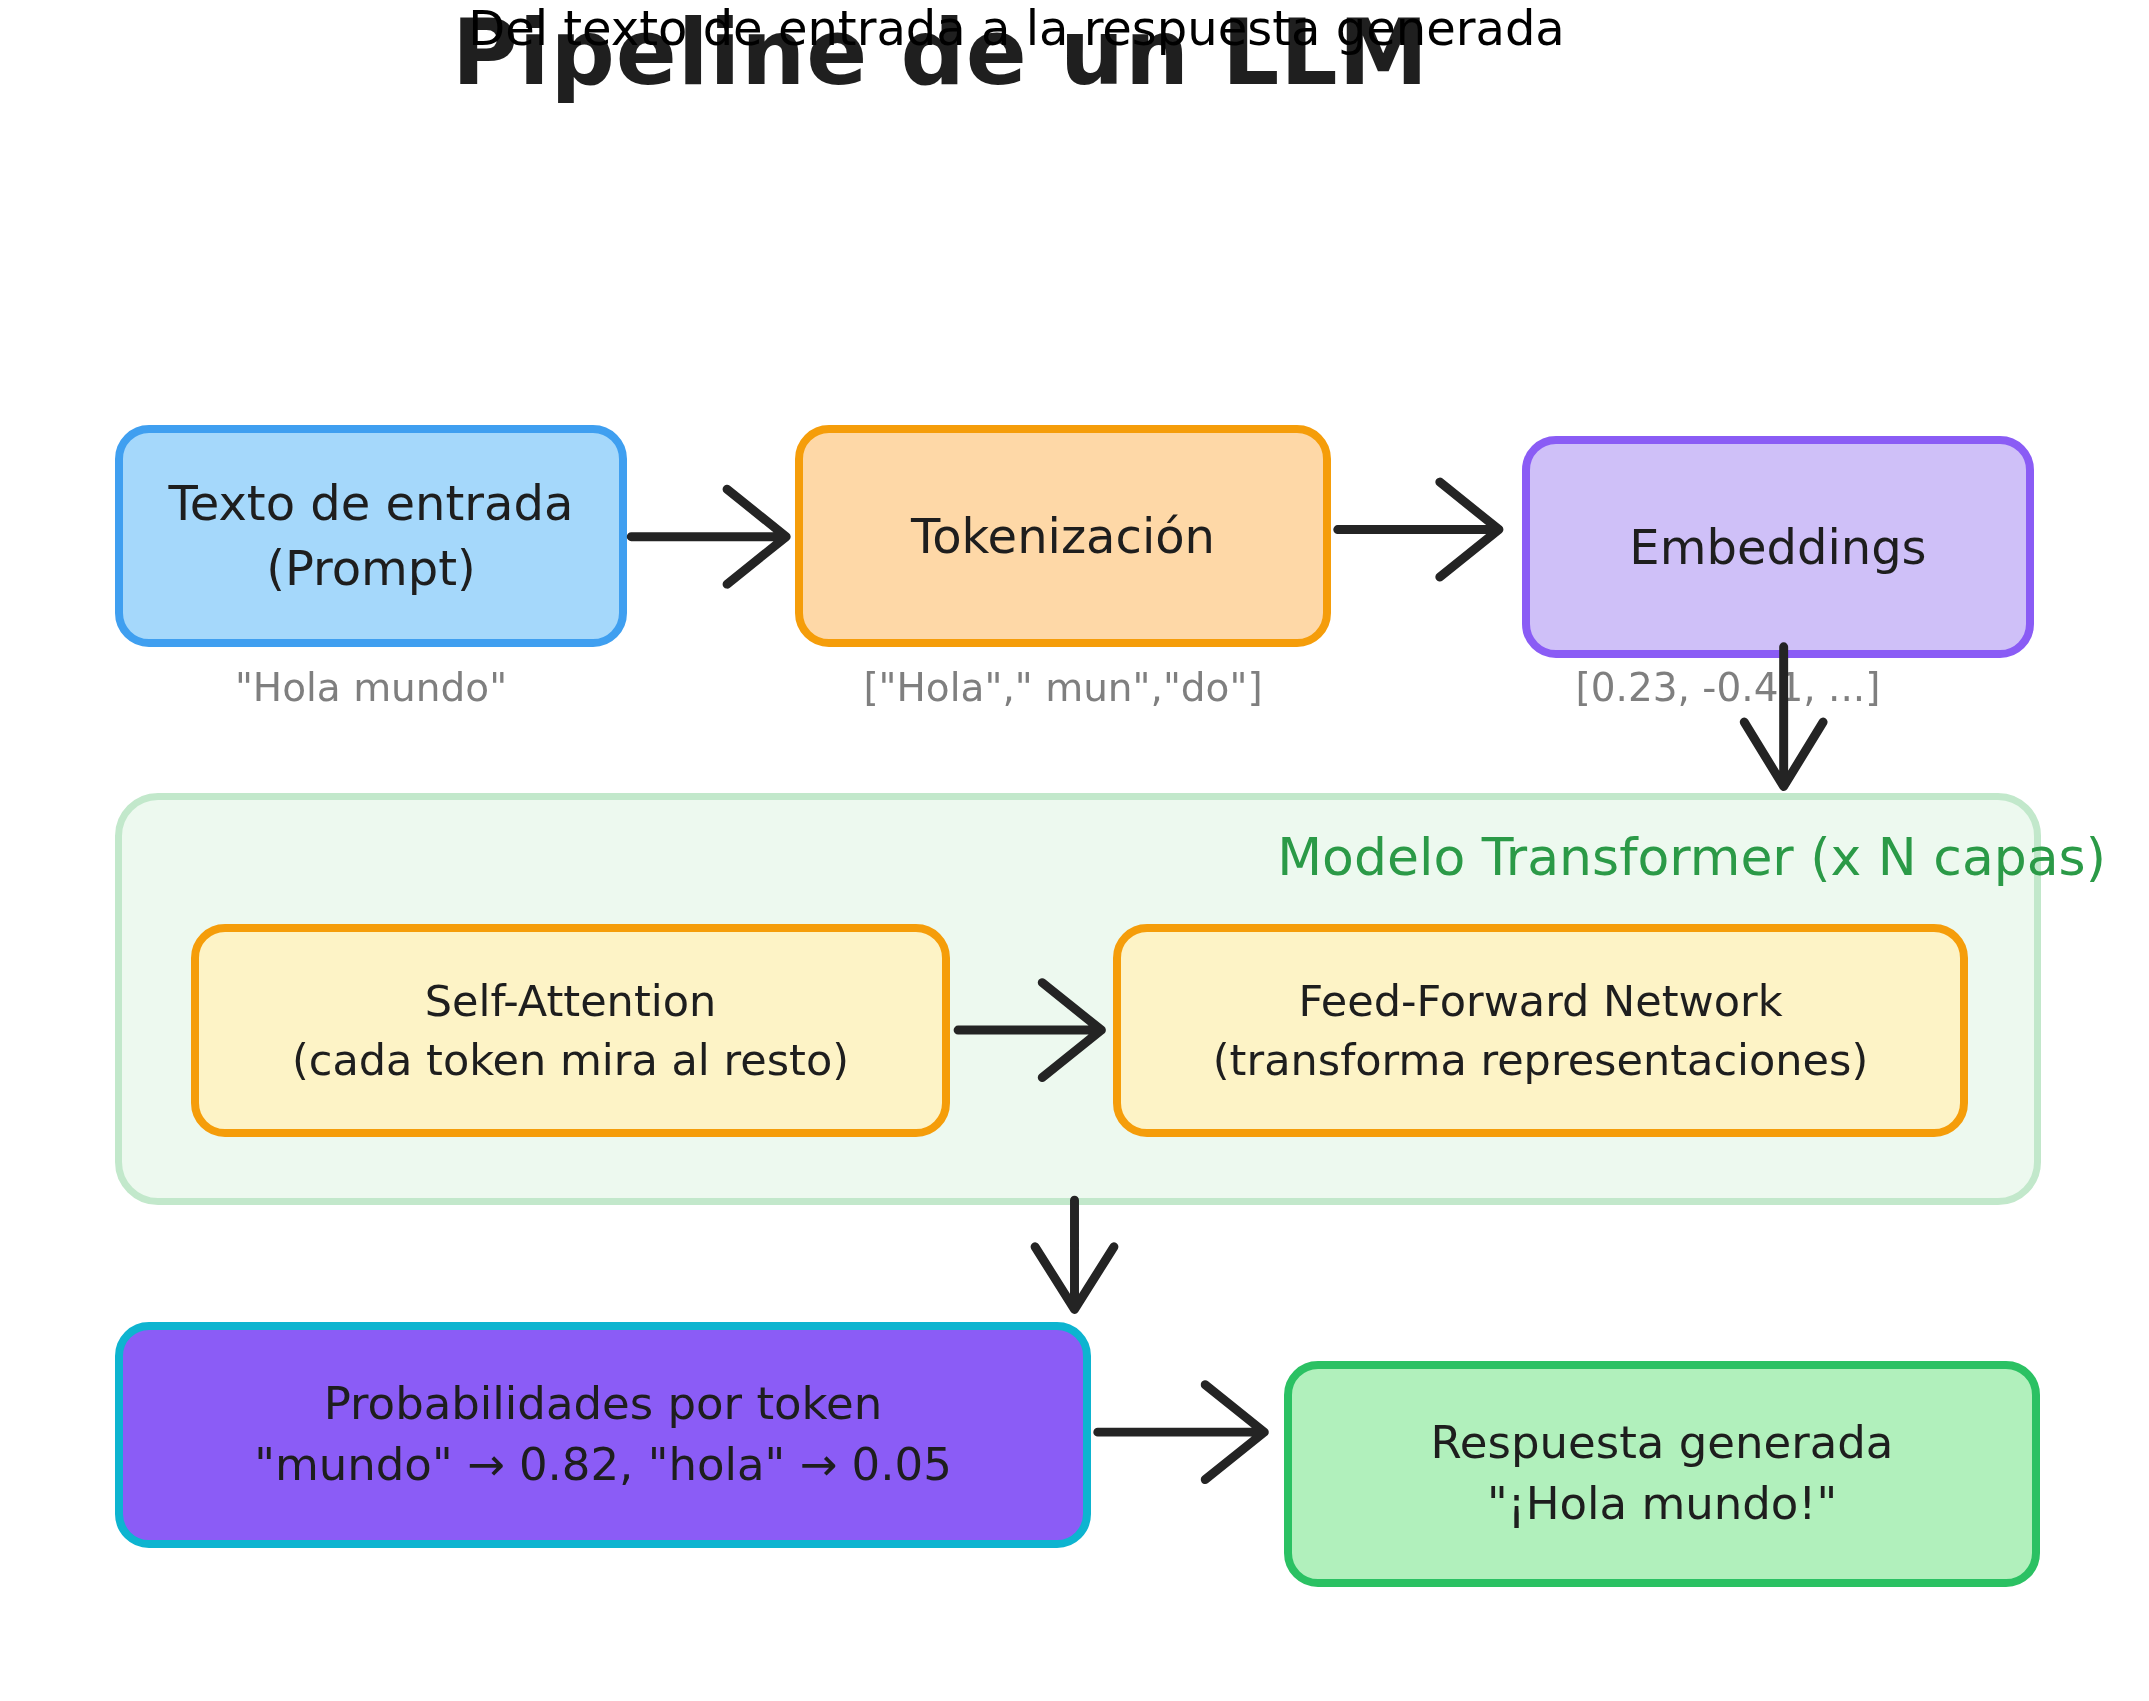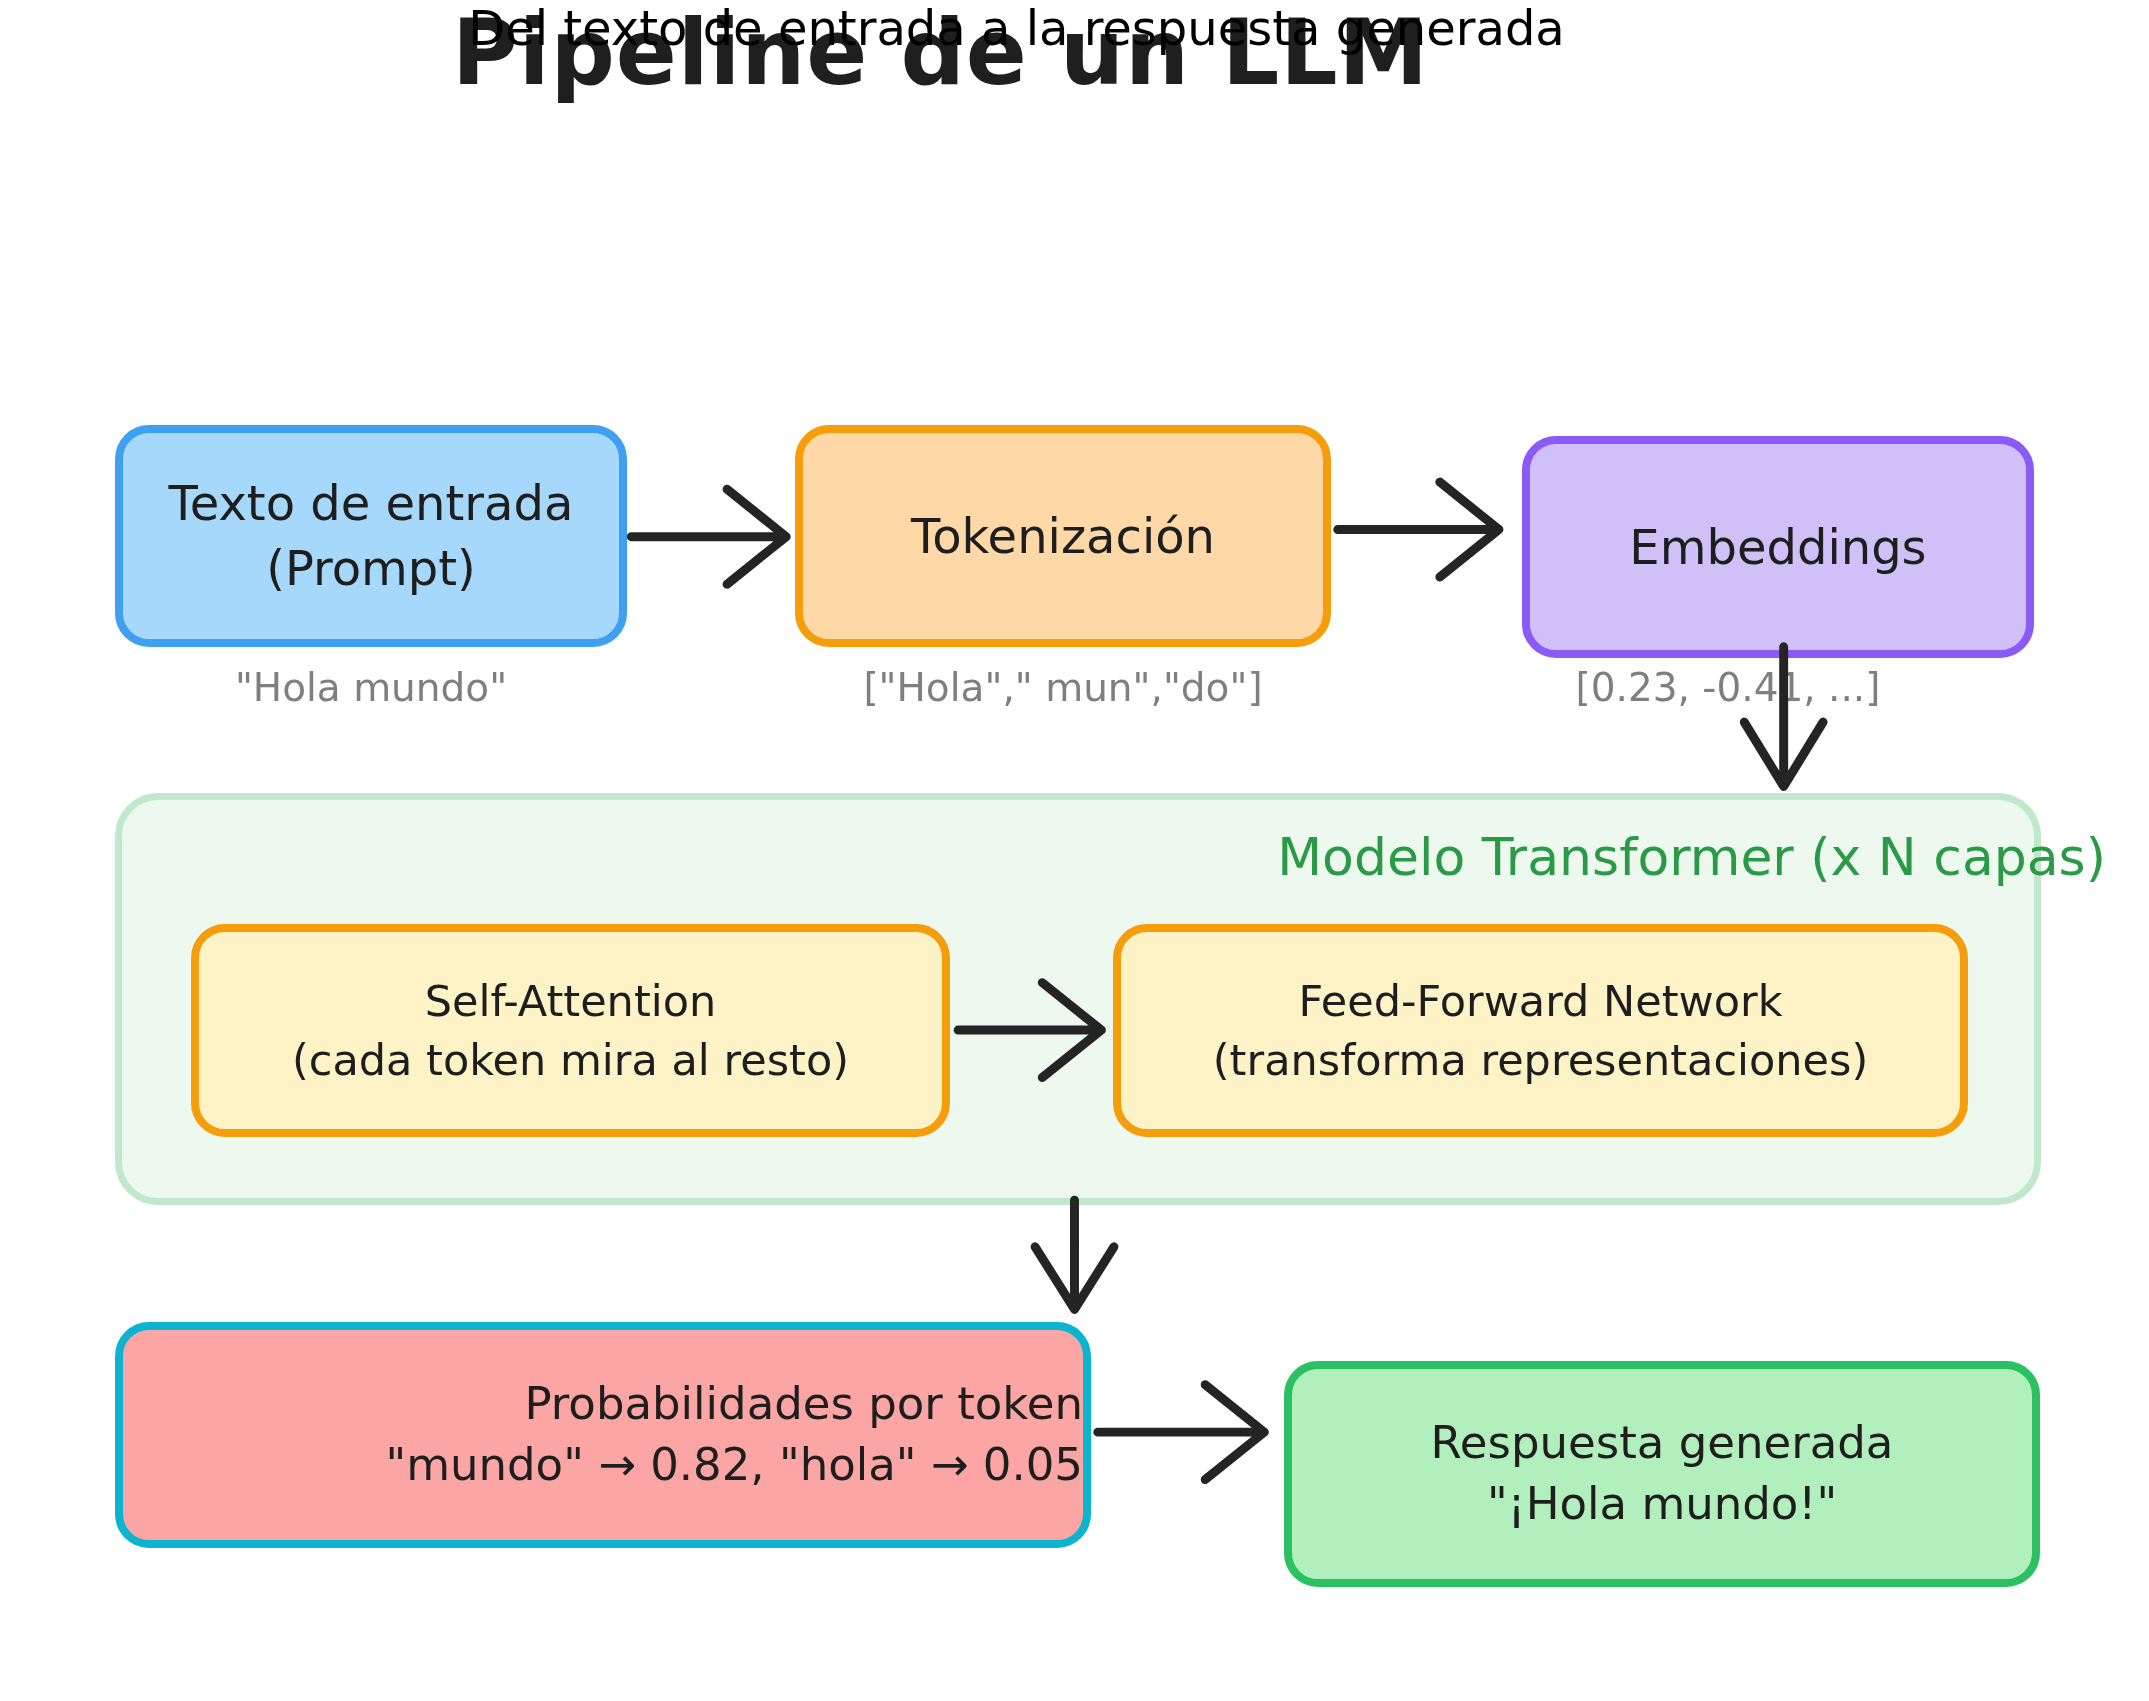--- a/index.html
+++ b/index.html
@@ -66,21 +66,21 @@
     text-align:right;
     transform:translateX(72px);
     font-size:52px;
     color:#2b9a47;
   }
   .inner{top:924px;height:213px;font-size:43px;background:#fdf3c6;border:8px solid #f59d0a;}
   .n-attn{left:191px;width:759px;}
   .n-ffn {left:1113px;width:855px;}
   
   .row3{top:1322px;height:226px;font-size:45px;}
-  .n-prob{left:115px;width:976px;background:#fca5a5;border:8px solid #0db4d0;align-items:flex-end;}
+  .n-prob{left:115px;width:976px;background:#8b5cf6;border:8px solid #0db4d0;}
   .n-resp{left:1284px;width:756px;background:#b1f0bc;border:8px solid #2bc163;margin-top:39px;}
   
   .arrows{
     position:absolute;left:0;top:0;width:2149px;height:1702px;
     pointer-events:none;
     z-index:5;
   }
   .arrows path{
     stroke:#242424;stroke-width:10;fill:none;
     stroke-linecap:round;stroke-linejoin:round;

